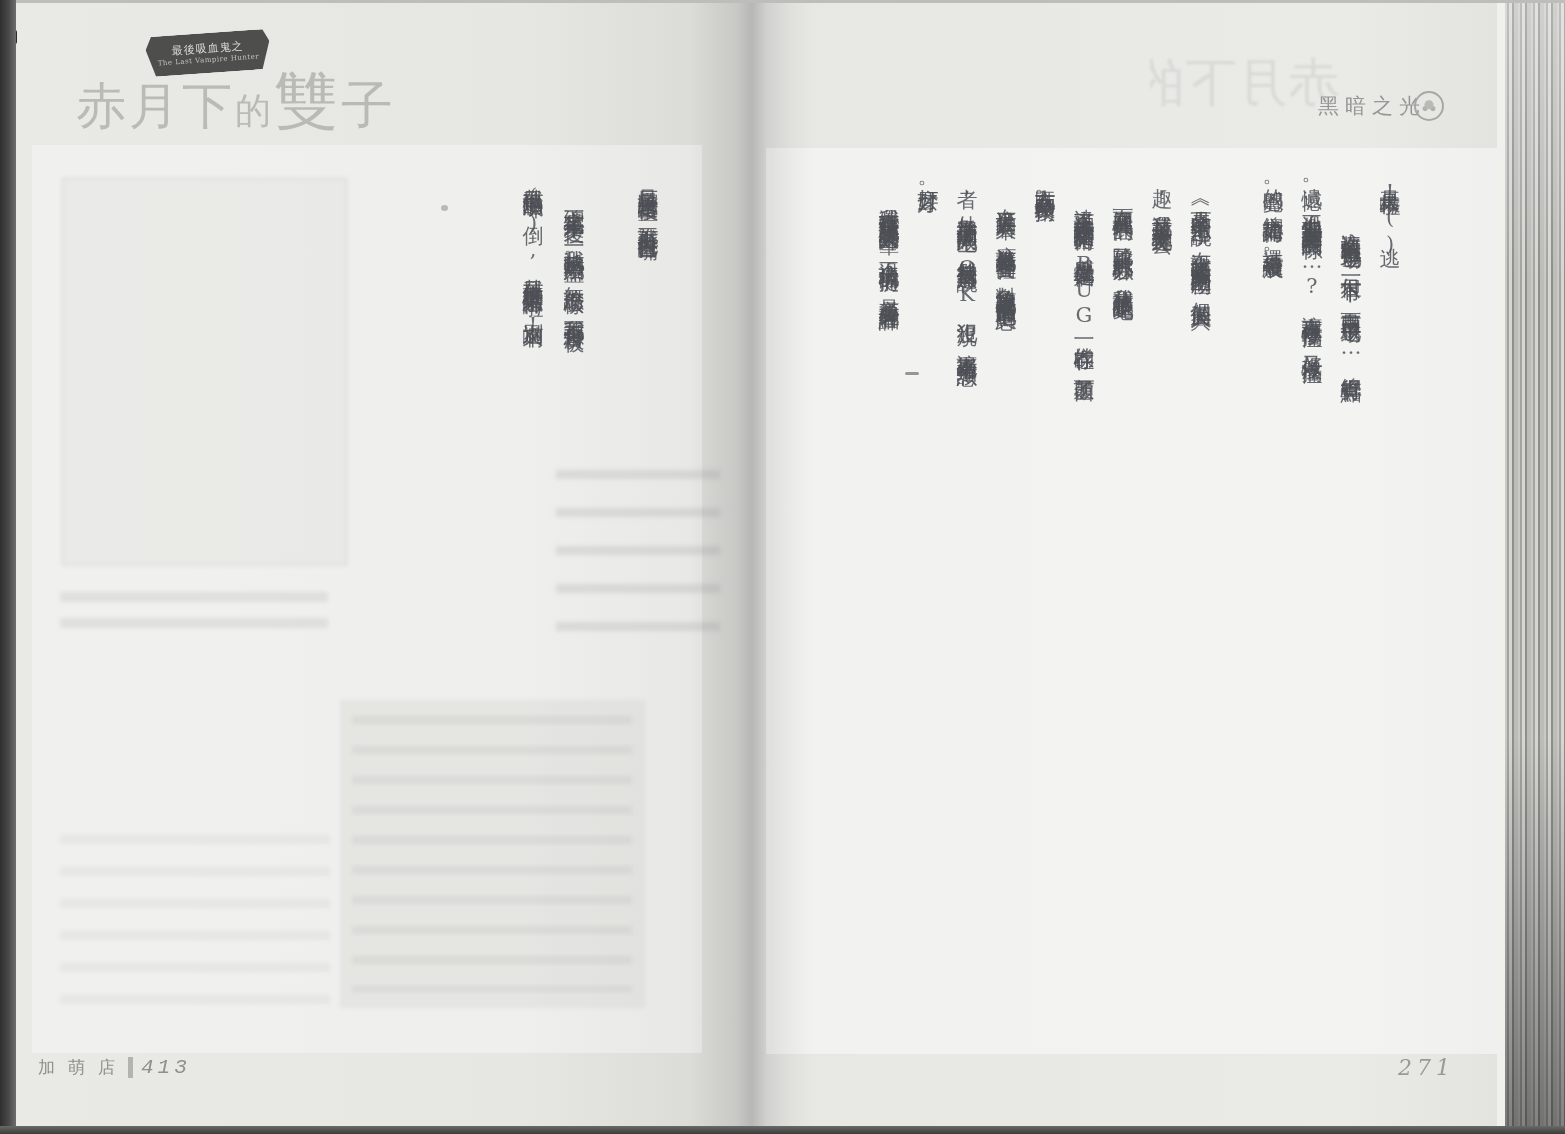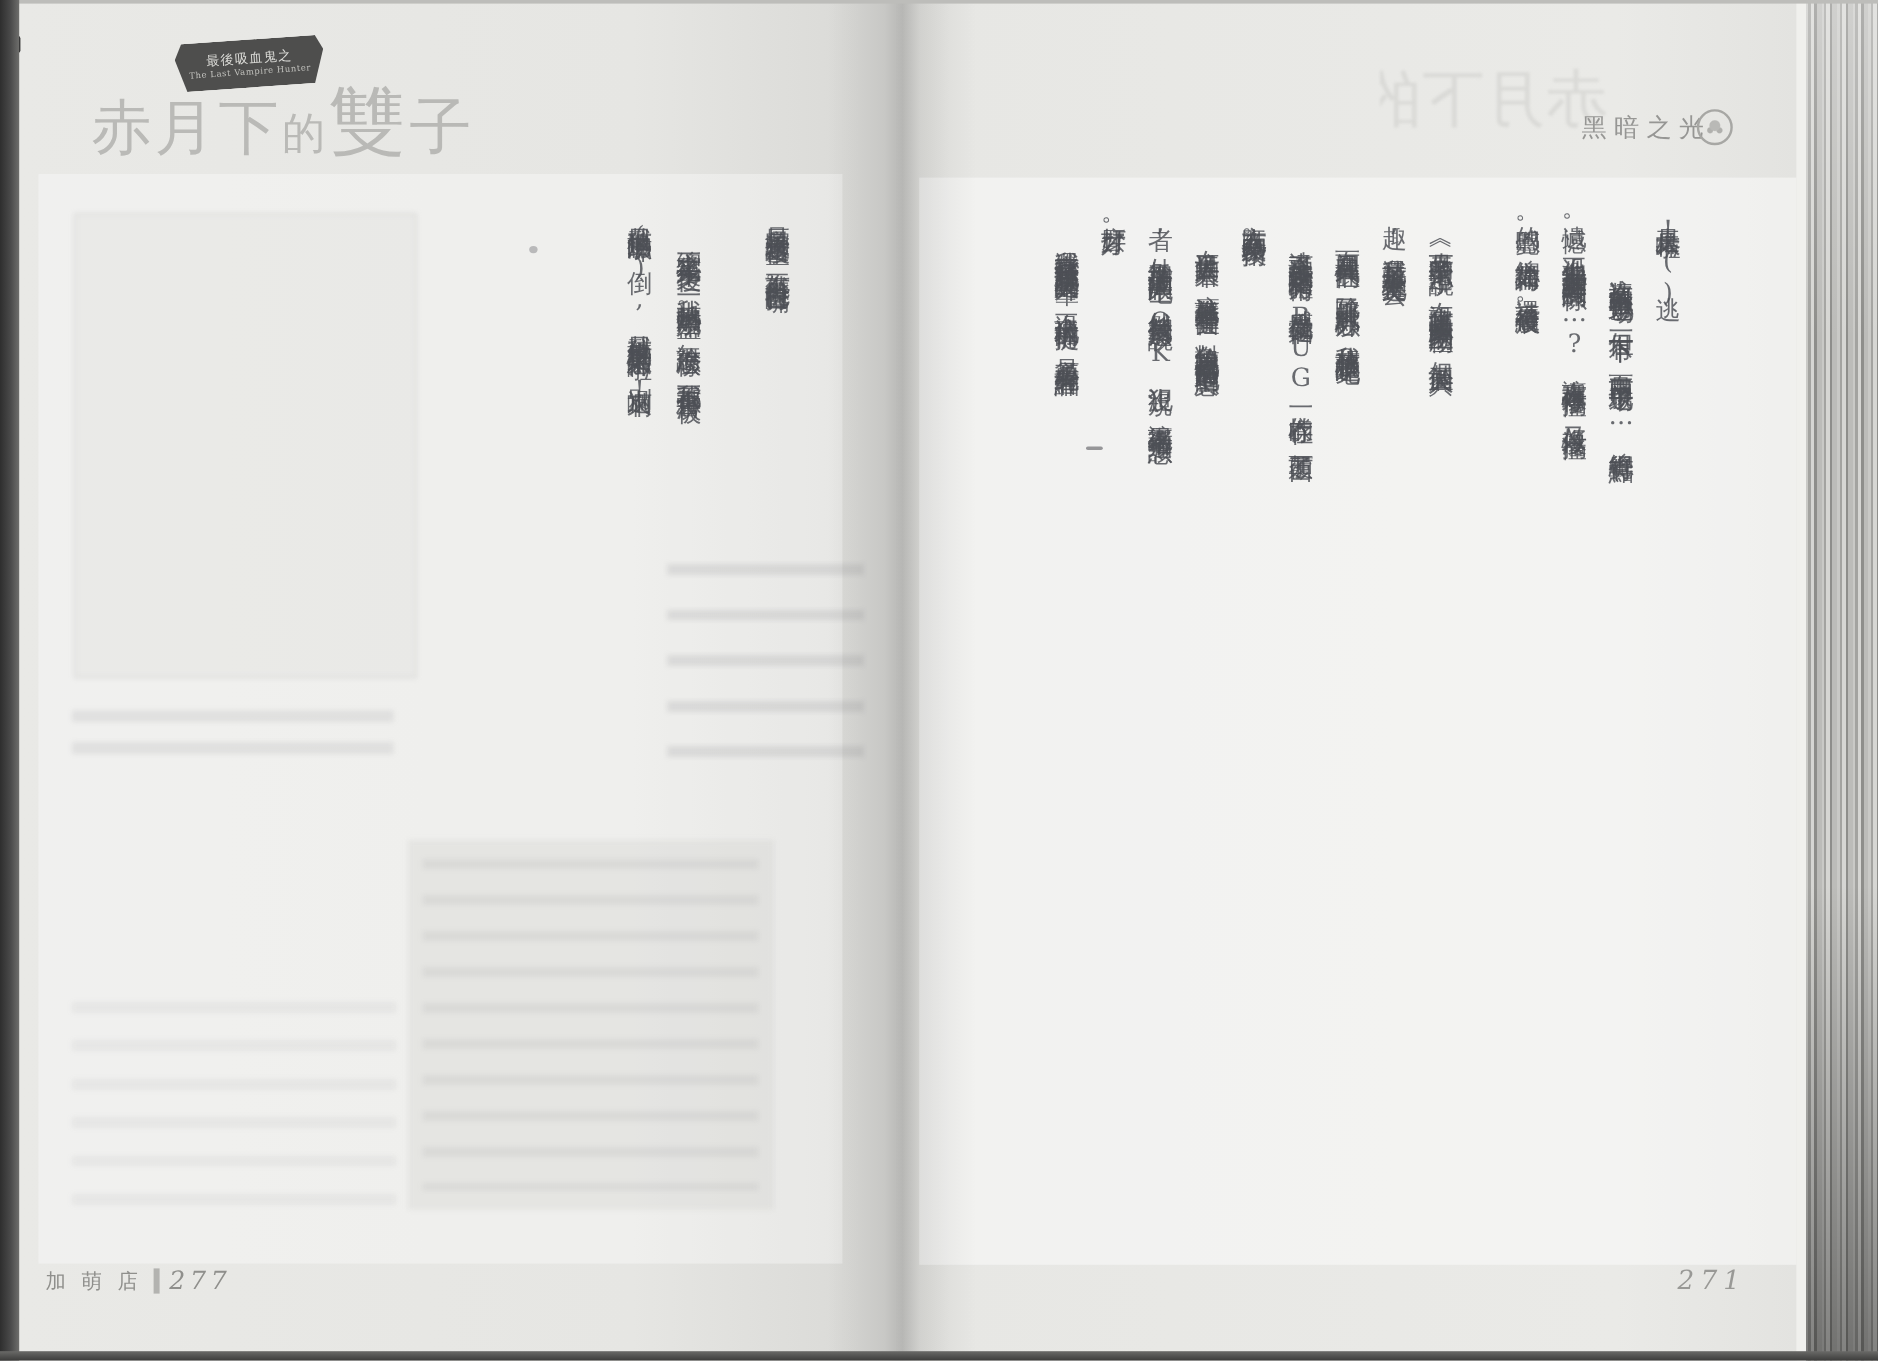--- a/index.html
+++ b/index.html
@@ -53,21 +53,21 @@
   .cols{position:absolute;writing-mode:vertical-rl;text-orientation:upright;
       color:rgba(78,80,86,.84);font-size:21px;letter-spacing:1.5px;}
   .cols-right{left:869px;top:172px;width:540px;height:900px;}
   .cols-right .col{line-height:39px;}
   .cols-left{left:510px;top:172px;width:158px;height:900px;}
   .cols-left .col{line-height:41px;}
   .indent-1{padding-inline-start:20px;}
   .indent-2{padding-inline-start:44px;}
   .sb{margin-block-start:33px;}
   
-  .footer-left{position:absolute;left:38px;top:1052px;height:30px;display:flex;align-items:center;color:#8f8f8c;}
+  .footer-left{position:absolute;left:38px;top:1052px;height:30px;display:flex;align-items:center;color:#8f8f8c;font-family:Liberation Mono, monospace;}
   .store-label{font-size:17px;letter-spacing:13px;}
   .footer-divider{display:inline-block;width:5px;height:21px;background:rgba(150,150,148,.65);margin:0 8px 0 0;}
   .pagenum{font-size:21px;font-style:italic;letter-spacing:4px;color:#8f8f8c;}
   .pagenum-right{position:absolute;left:1398px;top:1055px;font-size:22px;font-style:italic;
       letter-spacing:5px;color:#99999六;color:#999996;}
   
   .ghost{position:absolute;filter:blur(2px);pointer-events:none;}
   .g-frame{left:62px;top:178px;width:283px;height:385px;border:1px solid rgba(145,145,142,.28);
       background:rgba(214,214,211,.22);}
   .g-rows-a{left:556px;top:470px;width:164px;height:185px;
@@ -138,21 +138,21 @@
     </div>
   <div class="cols cols-left" id="left-cols">
       <div class="col">且厚實的設定當後臺,不然有可能會自打嘴巴。</div>
       <div class="col indent-1 sb">總之寫完第十一集之後,我也一時的燃燒殆盡了。無論怎麼樣,我都不想再嘗一次被</div>
       <div class="col">截稿日追的滋味了(倒),截稿日什麼的真是太恐怖了啦!別過來啊!</div>
     </div>
 
   <div class="footer-left">
     <span class="store-label">加萌店</span>
     <span class="footer-divider"></span>
-    <span class="pagenum">277</span>
+    <span class="pagenum">413</span>
   </div>
   <div class="pagenum-right">271</div>
 
   <div class="speck sp1"></div>
   <div class="speck sp2"></div>
   <div class="speck sp3"></div>
   <div class="speck sp4"></div>
   <div class="speck sp5"></div>
 
   <div class="top-page-rim"></div>

